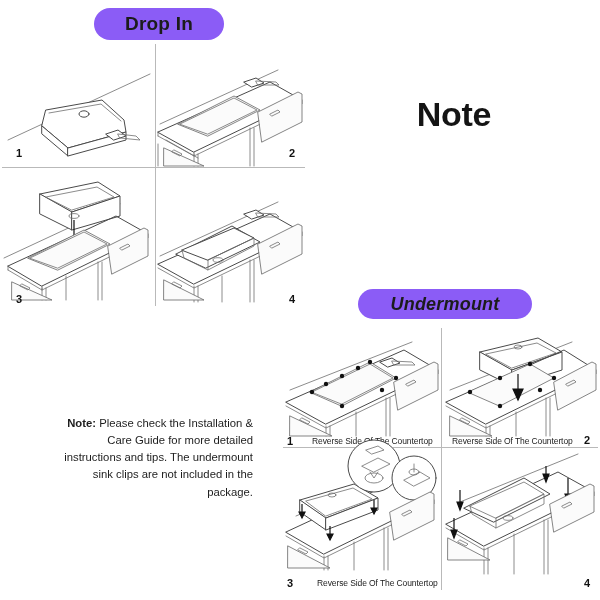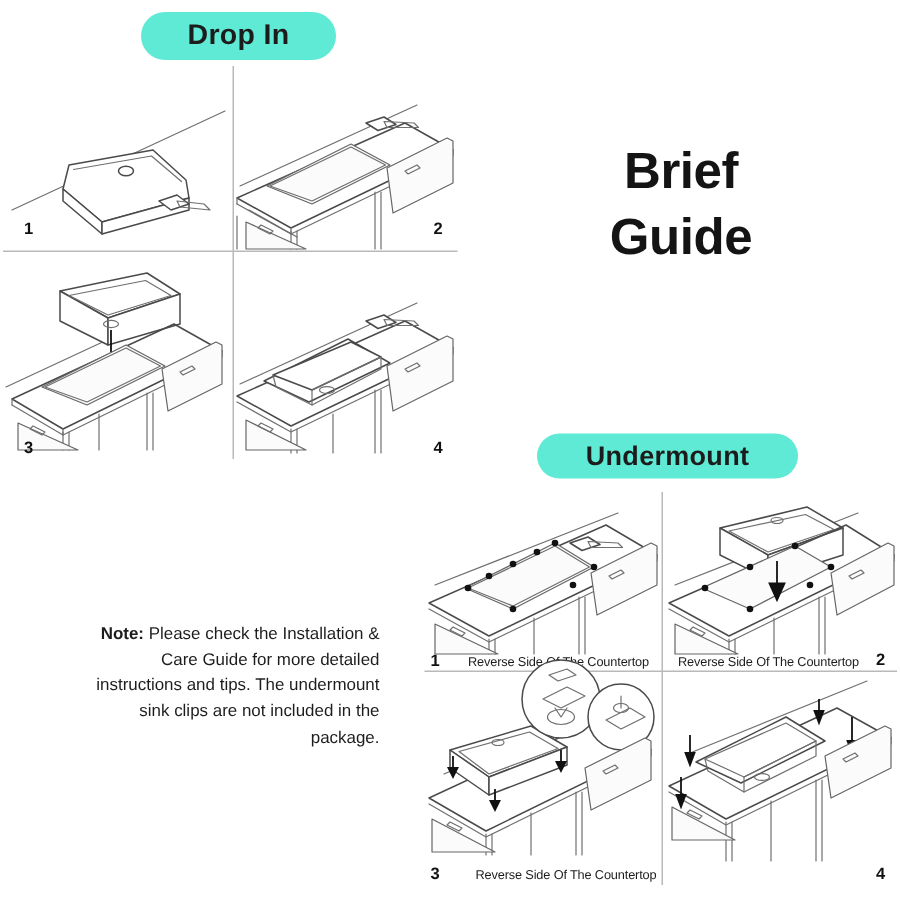--- a/index.html
+++ b/index.html
@@ -14,21 +14,21 @@
   }
   #page {
     position: relative;
     width: 600px;
     height: 600px;
     background: #ffffff;
     overflow: hidden;
   }
   .badge {
     position: absolute;
-    background: #5eead4;
+    background: #8b5cf6;
     border-radius: 22px;
     display: flex;
     align-items: center;
     justify-content: center;
     color: #1c1c1c;
     font-weight: bold;
     letter-spacing: .2px;
     white-space: nowrap;
   }
   .rule-h {
@@ -96,22 +96,21 @@
 </head>
 <body>
 
 <div id="page">
 
   <div class="badge" id="badge-dropin" style="left:94px; top:8px; width:130px; height:32px; font-size:19px;">
     <span>Drop In</span>
   </div>
 
   <div id="headline">
-    <span>Brief</span>
-    <span>Guide</span>
+    <span>Note</span>
   </div>
 
   <div class="rule-h" style="left:2px; top:167px; width:303px;"></div>
   <div class="rule-v" style="left:155px; top:44px; height:262px;"></div>
 
   <svg class="art" style="left:2px; top:48px;" width="152" height="118" viewBox="0 0 152 118">
     <path class="ln2" d="M6 92 L148 26"></path>
     <path class="lnf" d="M44 62 L100 52 L122 72 L124 84 L66 100 L40 78 Z"></path>
     <path class="lnf" d="M40 78 L66 100 L66 108 L40 86 Z"></path>
     <path class="lnf" d="M66 100 L124 84 L124 92 L66 108 Z"></path>
@@ -192,21 +191,21 @@
     <path class="lnfd" d="M6 100 L46 120 L6 120 Z"></path>
     <path class="ln2" d="M14 104 L22 108 L24 106 L16 102 Z"></path>
     <path class="ln2" d="M64 96 L64 122"></path>
   </svg>
   <div class="panel-num" style="left:289px; top:294px;">4</div>
 
   <div id="note">
     <b>Note:</b><span> Please check the Installation &amp; Care Guide for more detailed instructions and tips. The undermount sink clips are not included in the package.</span>
   </div>
 
-  <div class="badge" id="badge-undermount" style="left:358px; top:289px; width:174px; height:30px; font-size:18px;">
+  <div class="badge" id="badge-undermount" style="left:358px; top:289px; width:174px; height:30px; font-size:18px;font-style:italic;">
     <span>Undermount</span>
   </div>
 
   <div class="rule-h" style="left:283px; top:447px; width:315px;"></div>
   <div class="rule-v" style="left:441px; top:328px; height:262px;"></div>
 
   <svg class="art" style="left:286px; top:332px;" width="152" height="104" viewBox="0 0 152 104">
     <path class="ln2" d="M4 58 L126 10"></path>
     <path class="ln" d="M0 70 L118 18 L152 38 L40 92 Z"></path>
     <path class="ln2" d="M0 74 L40 96 L152 42 L152 38"></path>

